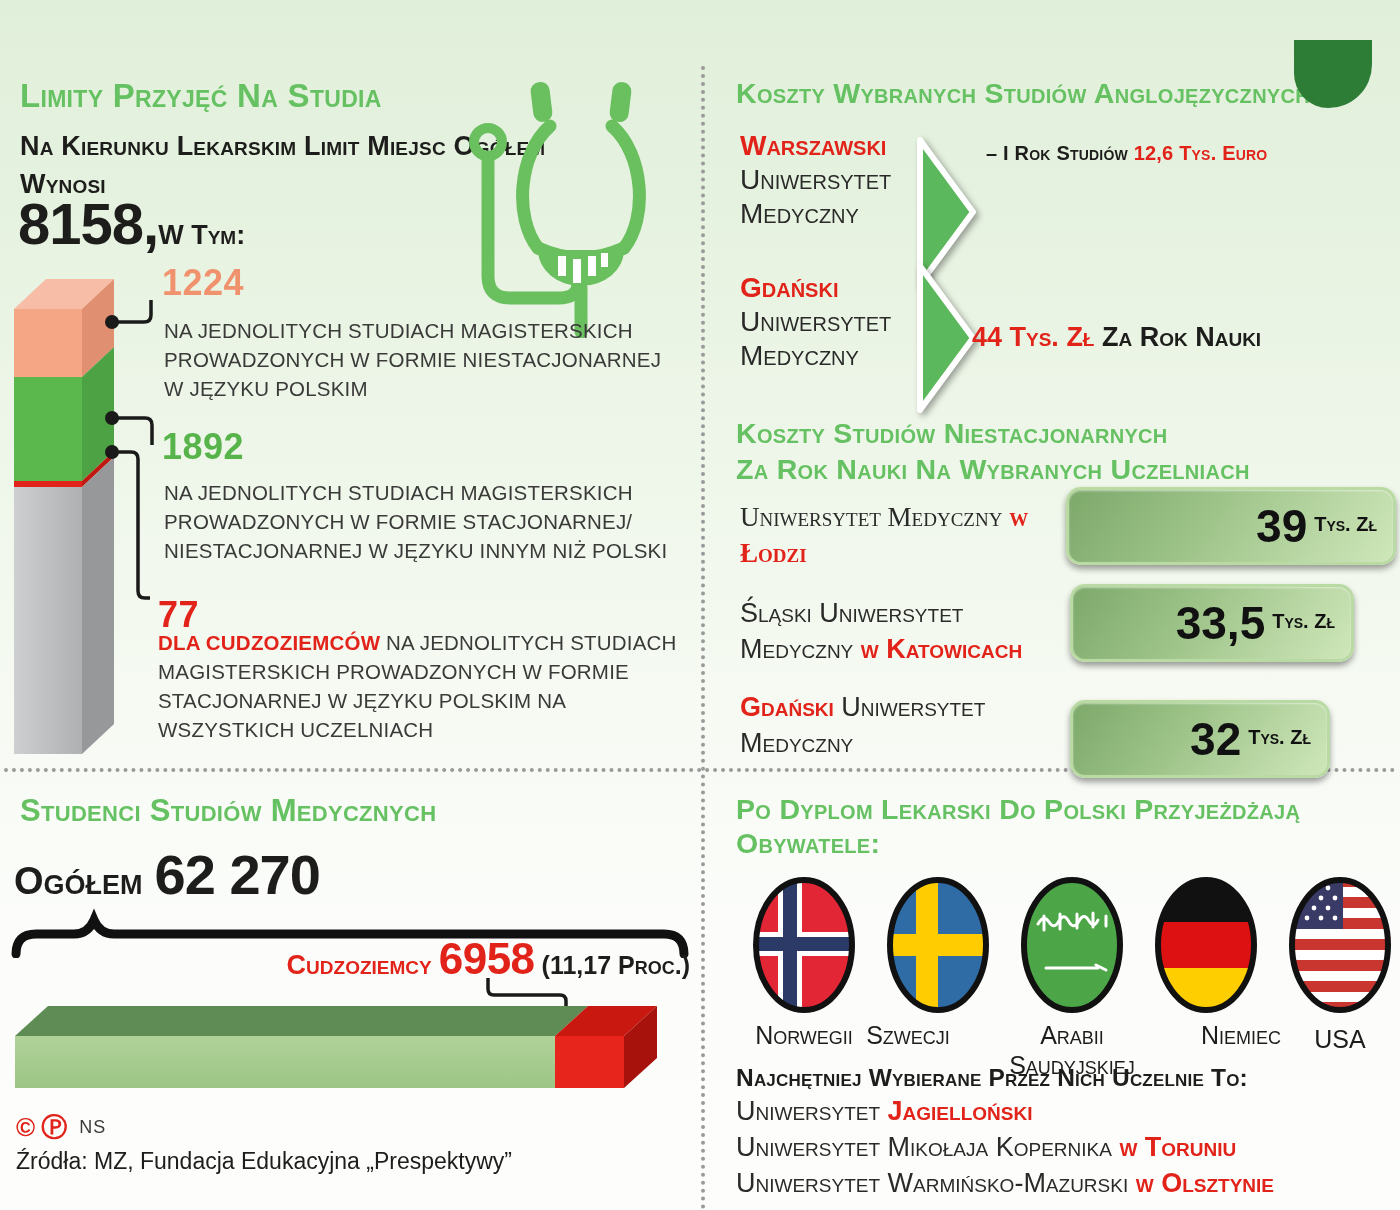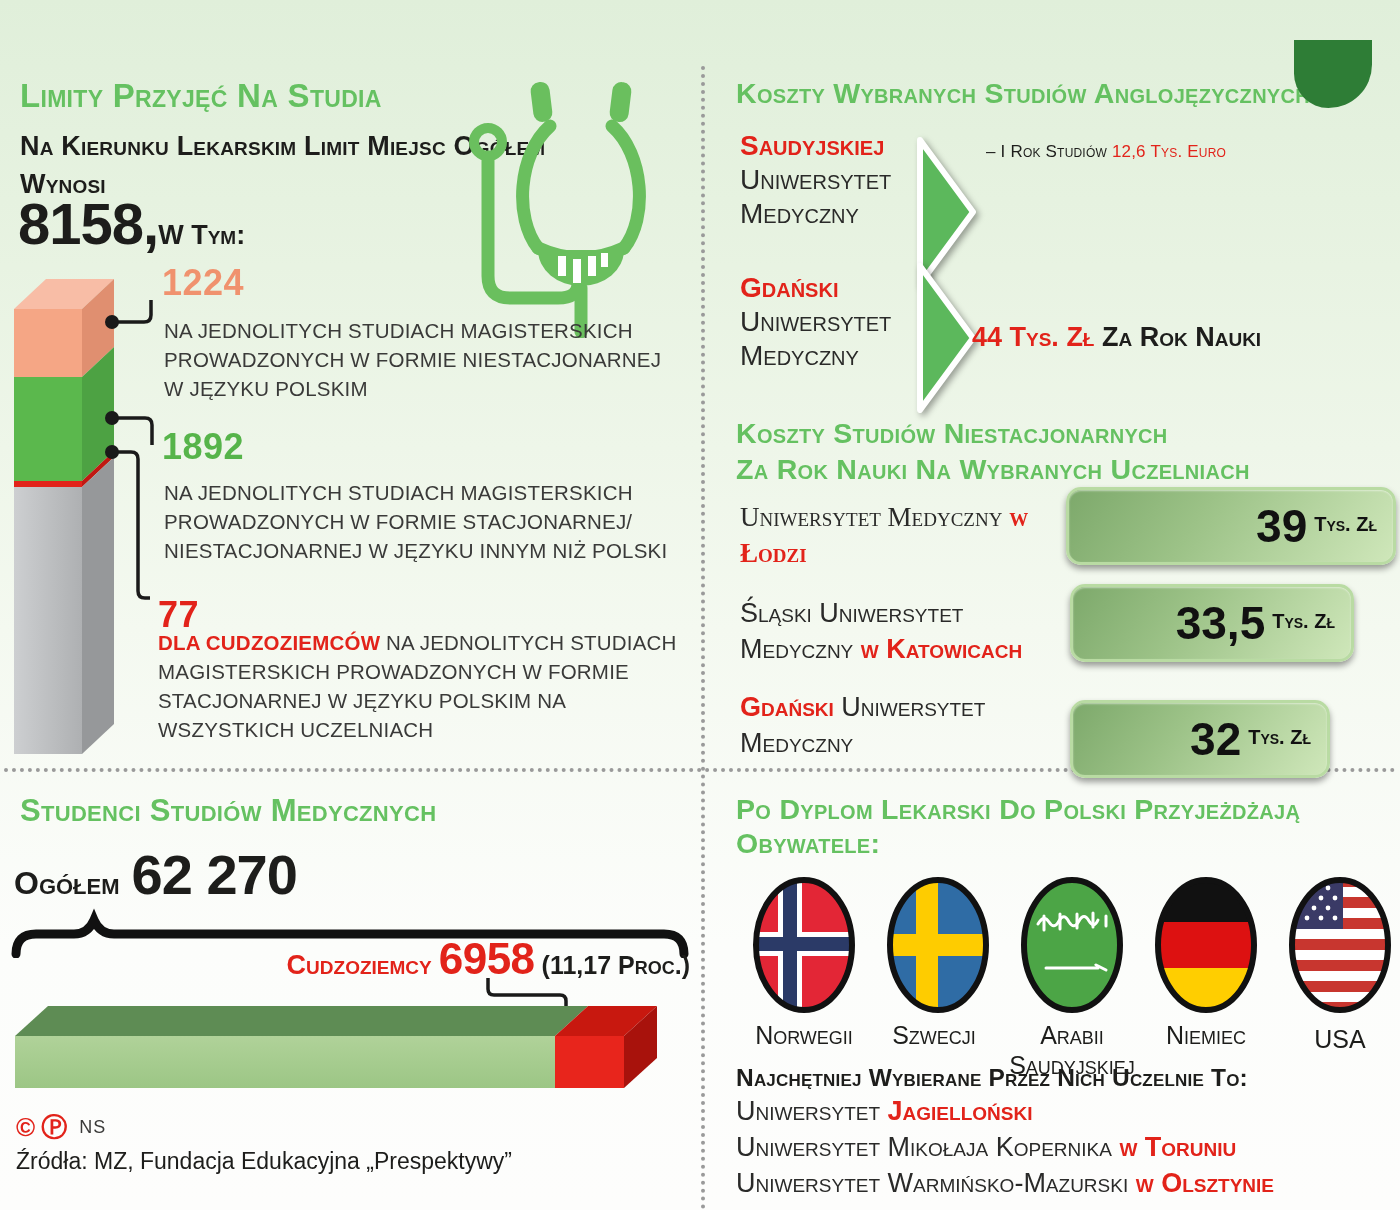--- a/index.html
+++ b/index.html
@@ -29,37 +29,37 @@
   .intro{font-size:27px;font-weight:bold;line-height:1.4;letter-spacing:.2px;}
   .total-row{display:flex;align-items:baseline;gap:0;}
   .total-big{font-size:58px;font-weight:bold;letter-spacing:-1px;}
   .total-suffix{font-size:27px;font-weight:bold;}
   .limit-num{font-size:36px;font-weight:bold;letter-spacing:.5px;}
   .n1{color:#f0926e;} .n2{color:#56b44a;} .n3{color:#e2231a;}
   .desc{font-size:20.5px;line-height:1.42;color:#3a3a39;letter-spacing:.2px;}
   
   .uni-red{font-size:28px;font-weight:bold;color:#e2231a;line-height:1.15;}
   .uni-rest{font-size:28px;color:#2a2a29;line-height:1.22;}
-  .bullet{font-size:17px;font-weight:normal;letter-spacing:.2px;white-space:nowrap;text-align:right;}
+  .bullet{font-size:20px;font-weight:bold;letter-spacing:.2px;white-space:nowrap;text-align:right;}
   .line44{font-size:27px;font-weight:bold;white-space:nowrap;}
   .row-label{font-size:27px;line-height:1.32;color:#2a2a29;}
   .row-label .red{font-weight:bold;}
   .cost-bar{height:78px;border-radius:15px;border:3px solid #b9dba3;box-sizing:border-box;
     background:linear-gradient(125deg,#7da96b 0%,#9cc287 40%,#cfe7ba 100%);
     box-shadow:0 4px 6px rgba(0,0,0,.38), inset 0 1px 2px rgba(255,255,255,.5);
     display:flex;align-items:center;justify-content:flex-end;padding-right:16px;gap:7px;}
   .cost-amount{font-size:46px;font-weight:bold;color:#111;line-height:1;}
   .cost-unit{font-size:20px;font-weight:bold;color:#111;padding-bottom:4px;}
   .flag-label{font-size:25px;line-height:1.2;text-align:center;color:#1d1d1b;}
   .chosen-header{font-size:24.5px;font-weight:bold;letter-spacing:.2px;}
   .chosen-item{font-size:27px;color:#2a2a29;white-space:nowrap;}
   .chosen-item .red{font-weight:bold;}
   
   .ogolem-row{display:flex;align-items:baseline;gap:12px;}
-  .ogolem-label{font-size:32px;font-weight:bold;}
+  .ogolem-label{font-size:38px;font-weight:bold;}
   .ogolem-value{font-size:56px;font-weight:bold;letter-spacing:-1px;}
   .foreign-row{display:flex;align-items:baseline;justify-content:flex-end;gap:7px;width:440px;}
   .foreign-label{font-size:27px;font-weight:bold;color:#e2231a;}
   .foreign-value{font-size:44px;font-weight:bold;color:#e2231a;letter-spacing:-.5px;}
   .foreign-pct{font-size:25px;font-weight:bold;color:#1d1d1b;}
   .marks-row{display:flex;align-items:center;gap:6px;}
   .mark{color:#e2231a;font-weight:bold;font-size:26px;line-height:1;}
   .agency{font-size:18px;color:#3a3a39;margin-left:6px;letter-spacing:1px;}
   .sources{font-size:23px;color:#1d1d1b;}
   svg{display:block;}
@@ -141,21 +141,21 @@
   <div class="abs limit-num n2" style="left:162px;top:426px;">1892</div>
   <div class="abs desc" style="left:164px;top:478px;width:560px;">NA JEDNOLITYCH STUDIACH MAGISTERSKICH PROWADZONYCH W FORMIE STACJONARNEJ/ NIESTACJONARNEJ W JĘZYKU INNYM NIŻ POLSKI</div>
 
   <div class="abs limit-num n3" style="left:158px;top:594px;">77</div>
   <div class="abs desc" style="left:158px;top:628px;width:545px;">
     <span class="red b">DLA CUDZOZIEMCÓW</span><span> NA JEDNOLITYCH STUDIACH MAGISTERSKICH PROWADZONYCH W FORMIE STACJONARNEJ W JĘZYKU POLSKIM NA WSZYSTKICH UCZELNIACH</span>
   </div>
 
   <div class="abs gh" style="left:736px;top:76px;font-size:28.5px;">Koszty Wybranych Studiów Anglojęzycznych</div>
 
-  <div class="abs uni-red sc" style="left:740px;top:130px;">Saudyjskiej</div>
+  <div class="abs uni-red sc" style="left:740px;top:130px;">Warszawski</div>
   <div class="abs uni-rest sc" style="left:740px;top:163px;width:215px;">Uniwersytet Medyczny</div>
 
   <svg class="abs" style="left:916px;top:136px;filter:drop-shadow(3px 3px 3px rgba(0,0,0,.35));" width="62" height="152" viewBox="0 0 62 152">
     <polygon points="4,4 57,76 4,148" fill="#5cb85c" stroke="#ffffff" stroke-width="6" stroke-linejoin="round"></polygon>
   </svg>
 
   <div class="abs bullet sc" style="left:986px;top:142px;">
     <span>– I Rok Studiów </span><span class="red">12,6 Tys. Euro</span>
   </div>
 
@@ -333,23 +333,23 @@
           <circle cx="40" cy="32" r="2.4"></circle>
         <circle cx="19" cy="42" r="2.4"></circle>
           <circle cx="33" cy="42" r="2.4"></circle>
           <circle cx="47" cy="42" r="2.4"></circle>
       </g>
     </g>
     <ellipse cx="52" cy="69" rx="48" ry="65" fill="none" stroke="#111" stroke-width="6"></ellipse>
   </svg>
 
   <div class="abs flag-label sc" style="left:729px;top:1020px;width:150px;">Norwegii</div>
-  <div class="abs flag-label sc" style="left:859px;top:1020px;width:150px;">Szwecji</div>
+  <div class="abs flag-label sc" style="left:833px;top:1020px;width:150px;">Szwecji</div>
   <div class="abs flag-label sc" style="left:992px;top:1020px;width:160px;">Arabii Saudyjskiej</div>
-  <div class="abs flag-label sc" style="left:1131px;top:1020px;width:150px;">Niemiec</div>
+  <div class="abs flag-label sc" style="left:1131px;top:1020px;width:150px;text-align:right;">Niemiec</div>
   <div class="abs flag-label sc" style="left:1265px;top:1024px;width:150px;">USA</div>
 
   <div class="abs chosen-item sc" style="left:736px;top:1096px;">
     <span>Uniwersytet </span><span class="red">Jagielloński</span>
   </div>
   <div class="abs chosen-header sc" style="left:736px;top:1064px;">Najchętniej Wybierane Przez Nich Uczelnie To:</div>
   <div class="abs chosen-item sc" style="left:736px;top:1132px;">
     <span>Uniwersytet Mikołaja Kopernika </span><span class="red">w Toruniu</span>
   </div>
   <div class="abs chosen-item sc" style="left:736px;top:1168px;">

